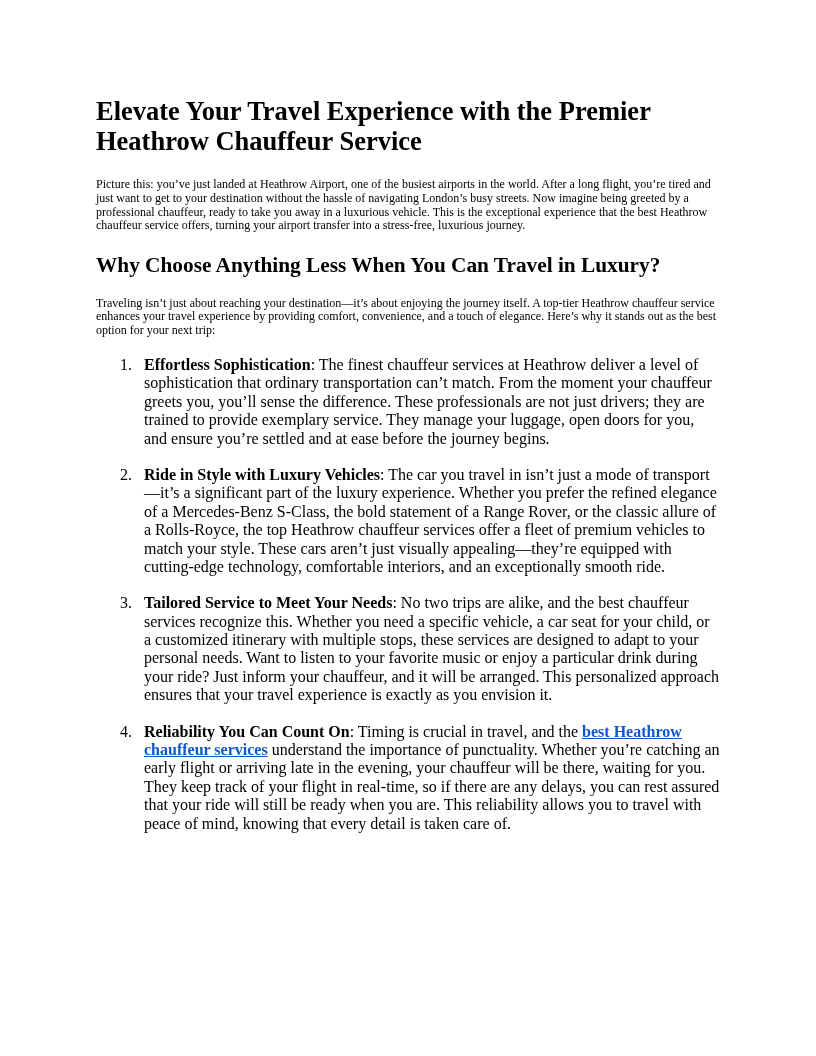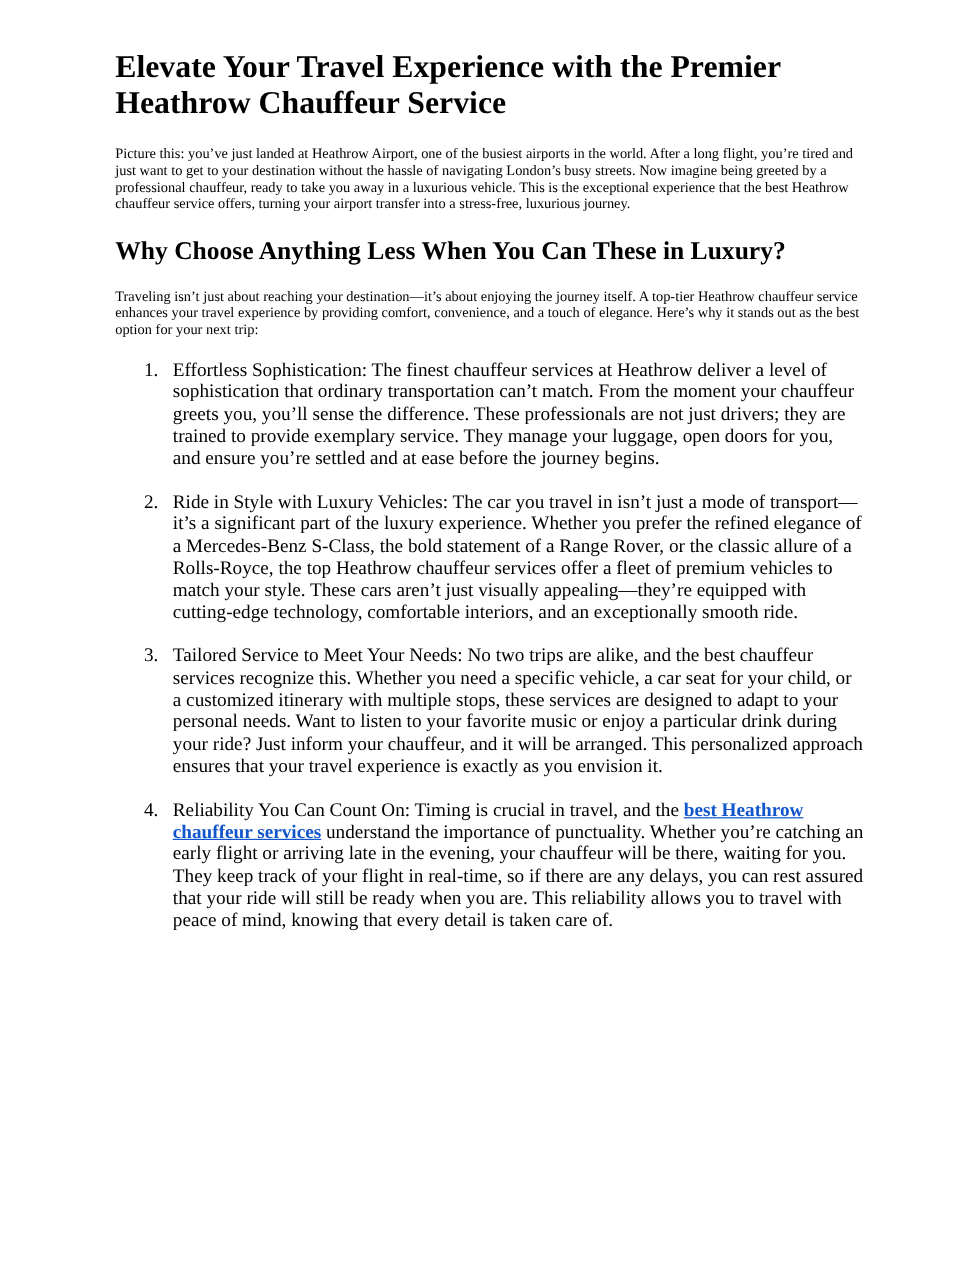--- a/index.html
+++ b/index.html
@@ -10,21 +10,21 @@
   .page {
     width: 816px;
     height: 1056px;
     background: #ffffff;
     overflow: hidden;
     position: relative;
     font-family: "Liberation Serif", "DejaVu Serif", serif;
     color: #000000;
   }
   .content {
-    padding: 40px 96px 0 96px;
+    padding: 96px 96px 0 96px;
   }
   h1.doc-title {
     font-size: 26.5px;
     line-height: 1.15;
     font-weight: bold;
     margin: 0 0 21px 0;
     letter-spacing: 0;
   }
   p.body-para {
     font-size: 12px;
@@ -48,40 +48,40 @@
     margin-bottom: 18px;
     font-size: 16px;
     line-height: 1.15;
   }
   .list-num {
     position: absolute;
     left: 24px;
     top: 0;
   }
   .lead {
-    font-weight: normal;
+    font-weight: bold;
   }
   a.doc-link {
     color: #1155cc;
     font-weight: bold;
     text-decoration: underline;
     cursor: pointer;
   }
 </style>
 </head>
 <body>
 
 <div class="page">
   <div class="content">
 
     <h1 class="doc-title">Elevate Your Travel Experience with the Premier Heathrow Chauffeur Service</h1>
 
     <p class="body-para">Picture this: you’ve just landed at Heathrow Airport, one of the busiest airports in the world. After a long flight, you’re tired and just want to get to your destination without the hassle of navigating London’s busy streets. Now imagine being greeted by a professional chauffeur, ready to take you away in a luxurious vehicle. This is the exceptional experience that the best Heathrow chauffeur service offers, turning your airport transfer into a stress-free, luxurious journey.</p>
 
-    <h2 class="section-heading">Why Choose Anything Less When You Can These in Luxury?</h2>
+    <h2 class="section-heading">Why Choose Anything Less When You Can Travel in Luxury?</h2>
 
     <p class="body-para">Traveling isn’t just about reaching your destination—it’s about enjoying the journey itself. A top-tier Heathrow chauffeur service enhances your travel experience by providing comfort, convenience, and a touch of elegance. Here’s why it stands out as the best option for your next trip:</p>
 
     <ol class="benefits-list">
 
       <li>
         <span class="list-num">1.</span><span class="lead">Effortless Sophistication</span><span>: The finest chauffeur services at Heathrow deliver a level of sophistication that ordinary transportation can’t match. From the moment your chauffeur greets you, you’ll sense the difference. These professionals are not just drivers; they are trained to provide exemplary service. They manage your luggage, open doors for you, and ensure you’re settled and at ease before the journey begins.</span>
       </li>
 
       <li>

